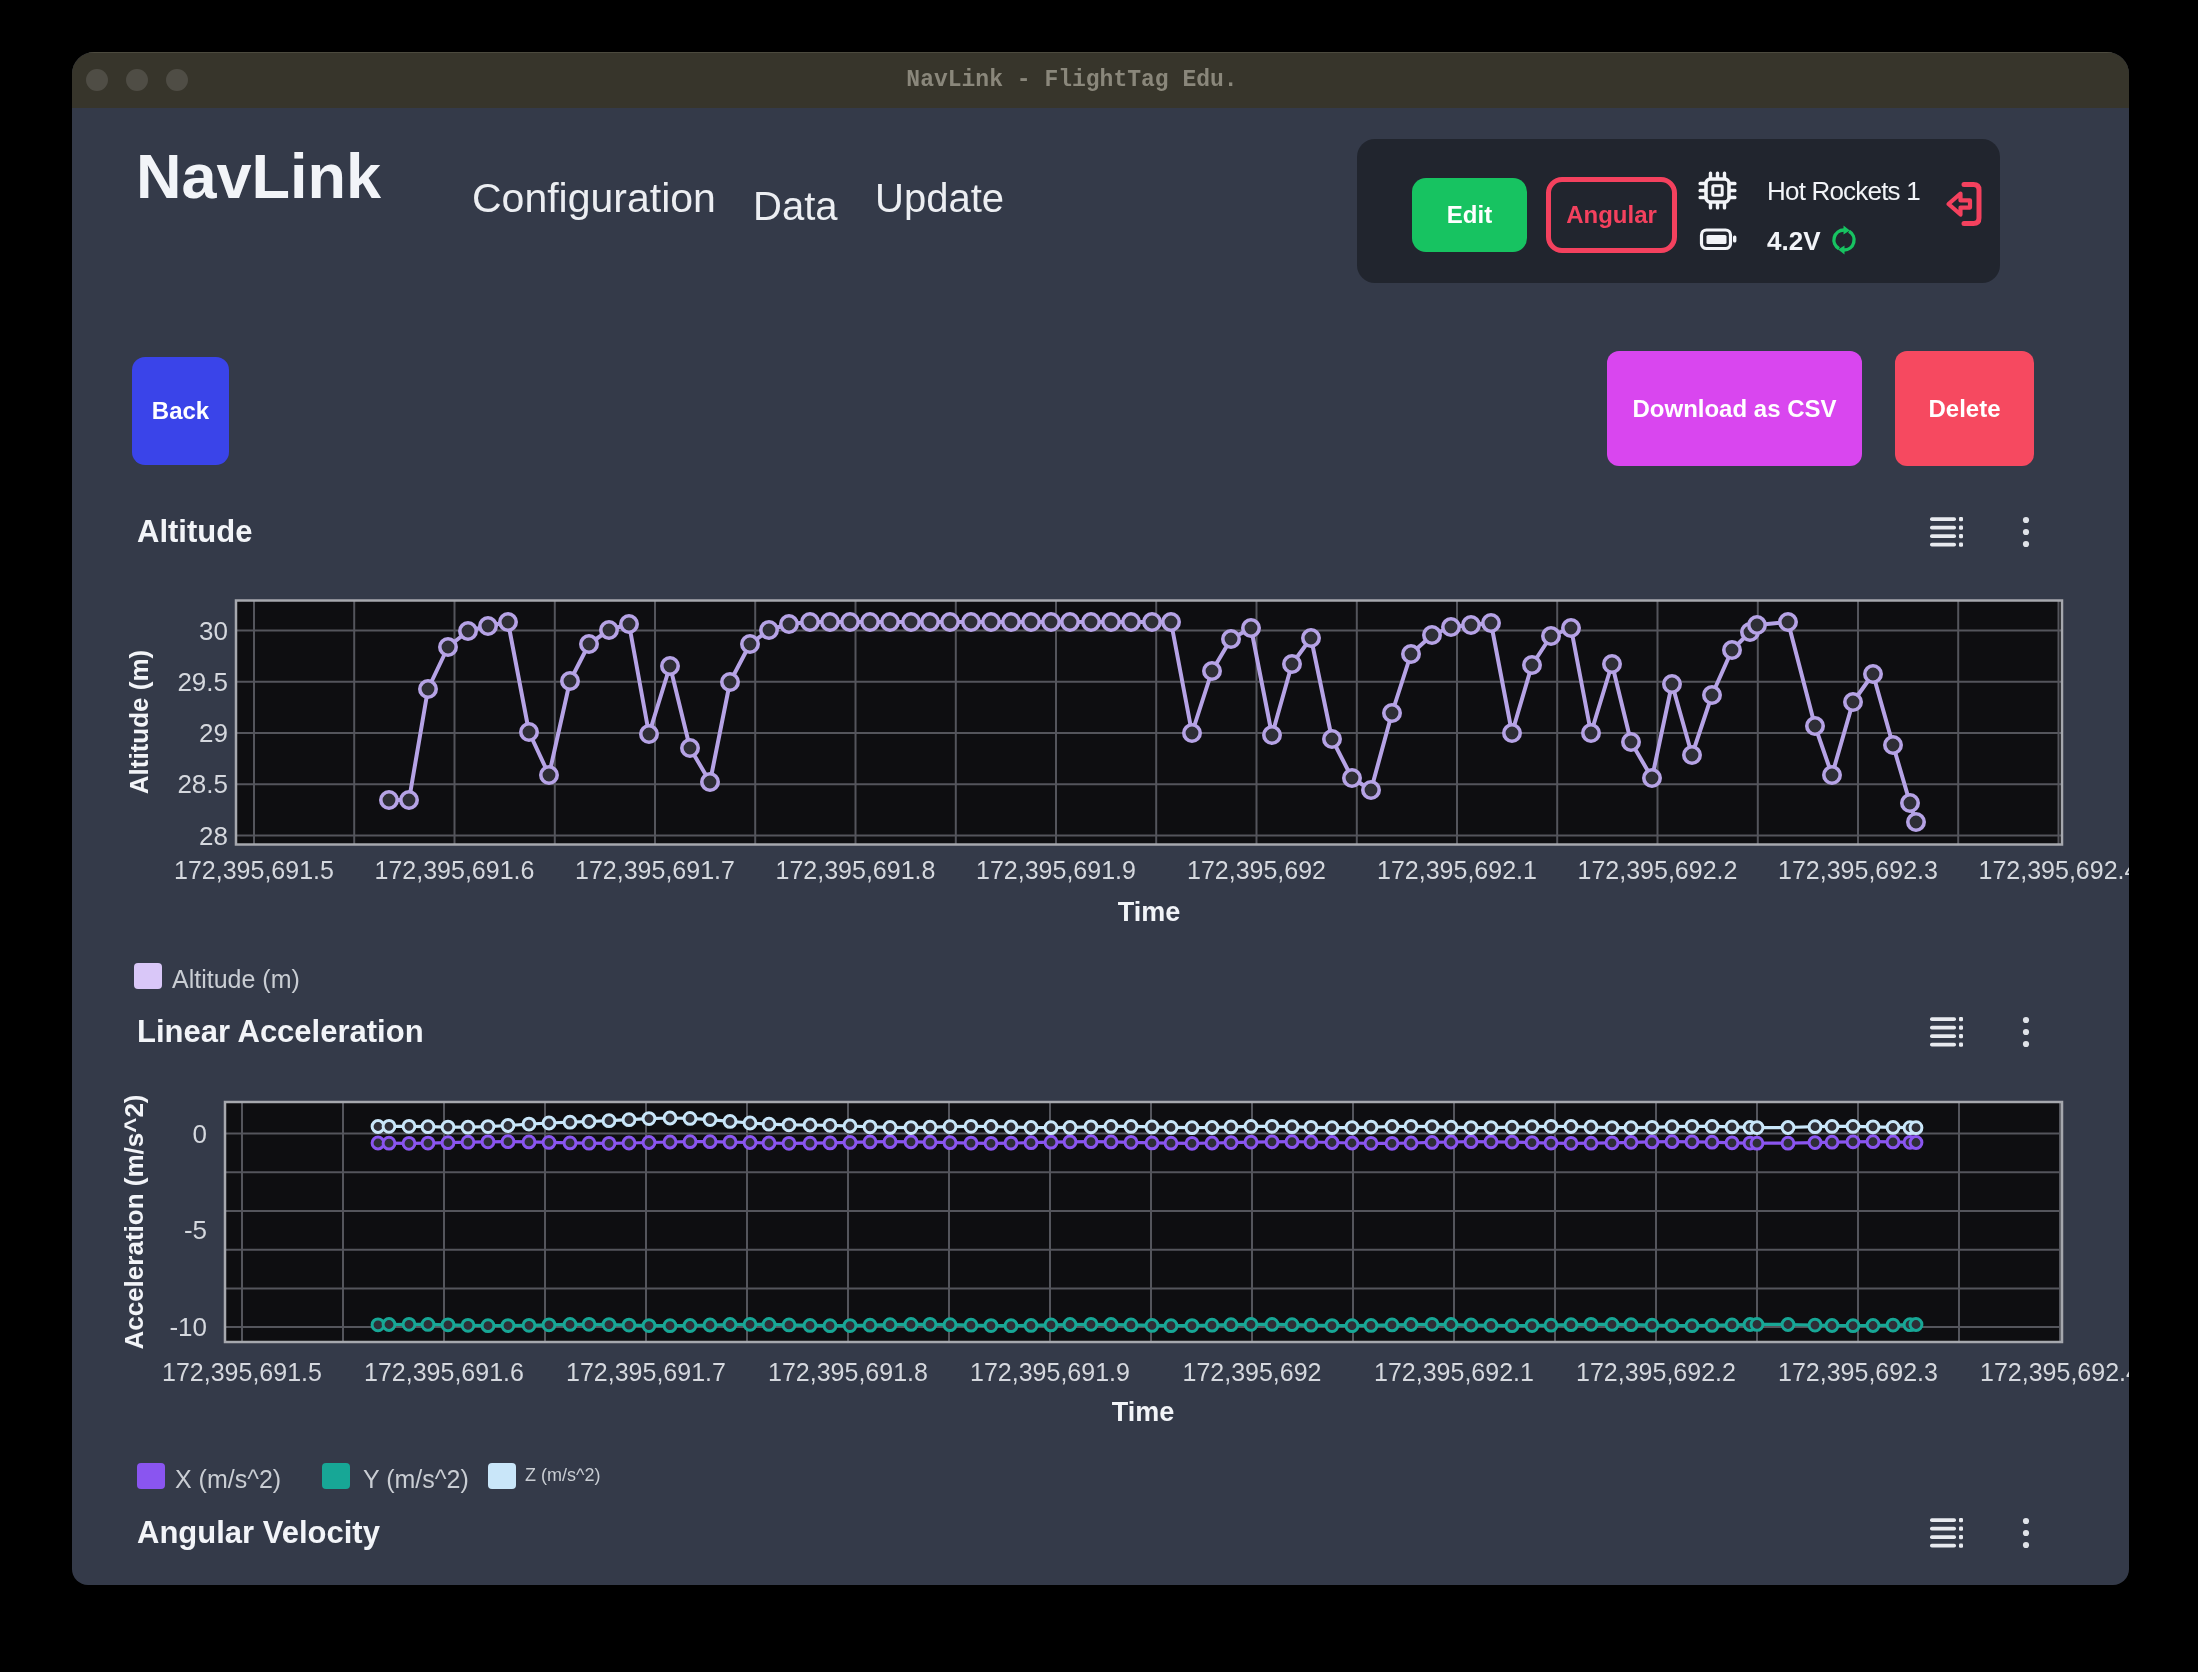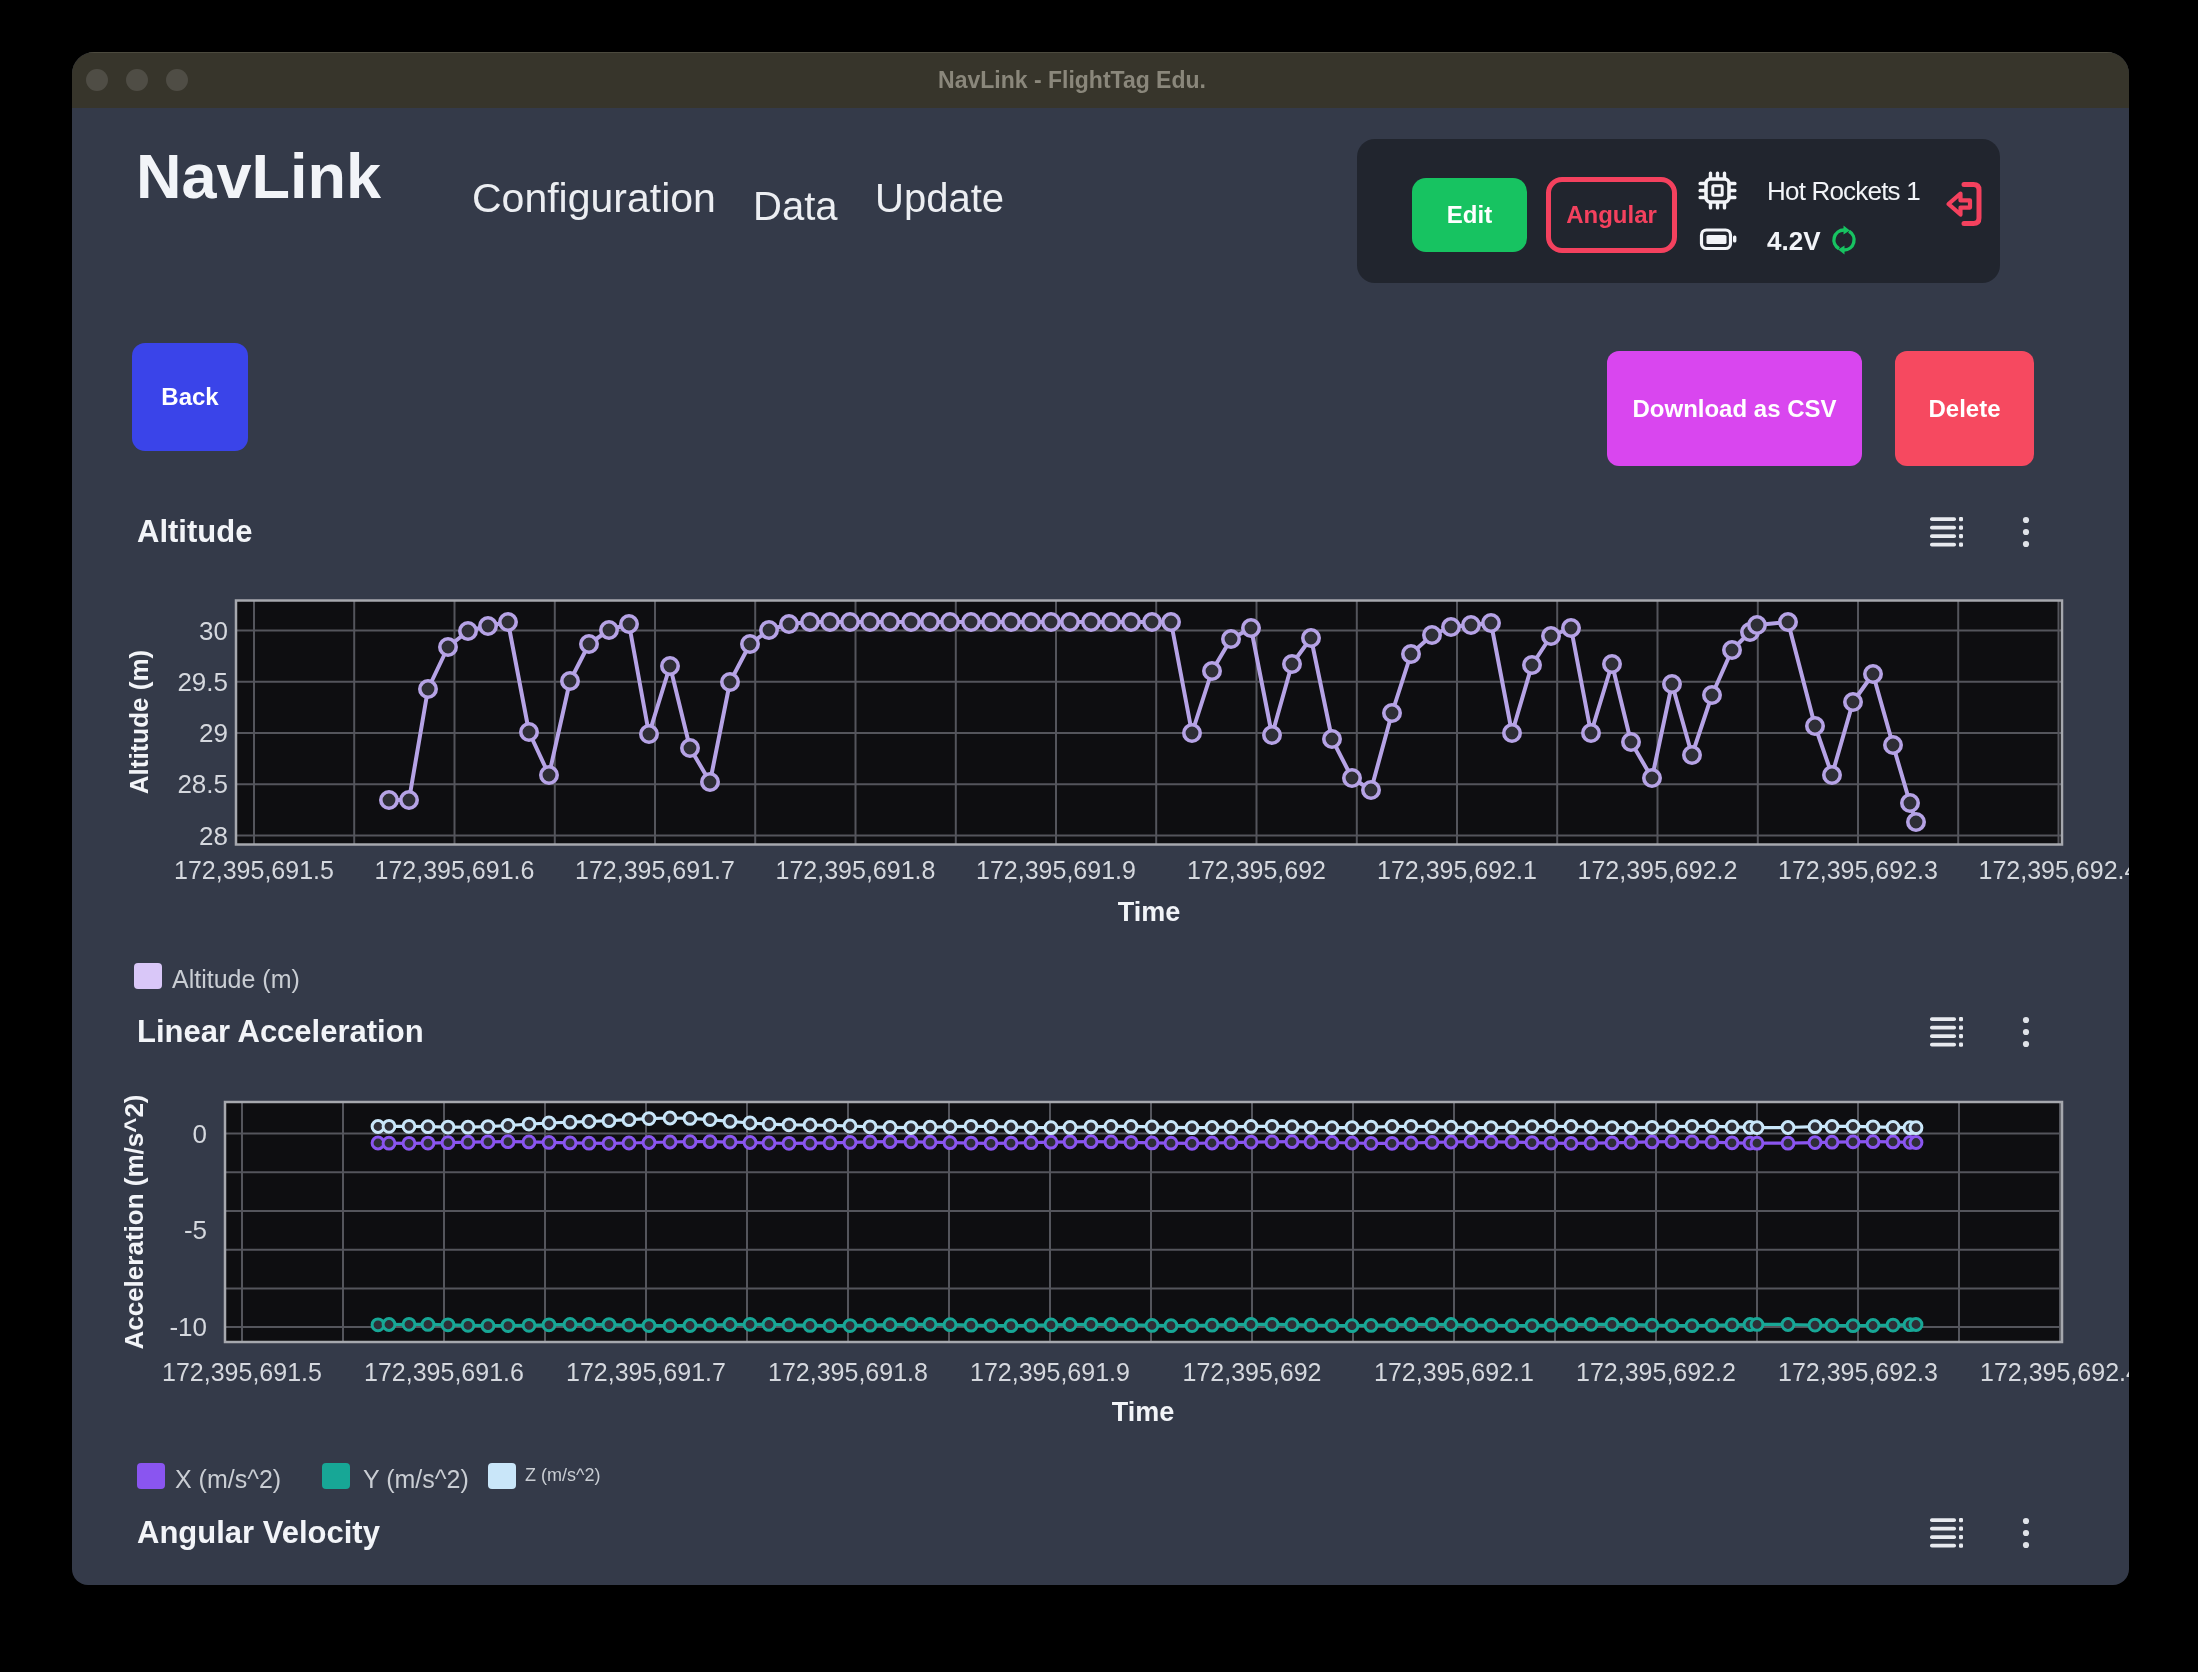--- a/index.html
+++ b/index.html
@@ -1,18 +1,18 @@
 <!DOCTYPE html>
 <html><head><meta charset="utf-8"><style>
 * { margin:0; padding:0; box-sizing:border-box; }
 html,body { width:2198px; height:1672px; background:#000; font-family:"Liberation Sans",sans-serif; }
 #win { position:absolute; left:72px; top:52px; width:2057px; height:1533px;
   background:#343a49; border-radius:22px 22px 16px 16px; overflow:hidden; }
 #tbar { position:absolute; left:0; top:0; width:100%; height:56px; background:#37352b;
-  box-shadow:inset 0 1px 0 #4c4a3e; }
+  box-shadow:inset 0 1px 0 #4c4a3e;font-family:Liberation Mono, monospace; }
 .light { position:absolute; top:17px; width:22px; height:22px; border-radius:50%; background:#4f4d45; }
 #ttext { position:absolute; top:0; left:0; width:2000px; height:56px; line-height:56px; text-align:center;
   color:#8a877b; font-size:23px; font-weight:bold; }
 .abs { position:absolute; }
 .btn { position:absolute; color:#fff; font-weight:bold; display:flex; align-items:center; justify-content:center; }
 #svgo { position:absolute; left:0; top:0; }
 </style></head><body>
 <div id="win">
   <div id="tbar">
     <div class="light" style="left:14px"></div>
@@ -25,21 +25,21 @@
   <div class="abs" style="left:400px; top:123px; font-size:41px; color:#eceef2;">Configuration</div>
   <div class="abs" style="left:681px; top:132px; font-size:40px; color:#eceef2;">Data</div>
   <div class="abs" style="left:803px; top:124px; font-size:40px; color:#eceef2;">Update</div>
 
   <div class="abs" style="left:1285px; top:87px; width:643px; height:144px; background:#21252e; border-radius:18px;"></div>
   <div class="btn" style="left:1340px; top:126px; width:115px; height:74px; background:#17c361; border-radius:14px; font-size:24px;">Edit</div>
   <div class="btn" style="left:1474px; top:125px; width:131px; height:76px; border:5px solid #f4415e; border-radius:16px; font-size:24px; color:#f4415e;">Angular</div>
   <div class="abs" style="left:1695px; top:124px; font-size:26px; font-weight:normal; letter-spacing:-0.8px; color:#f2f4f8;">Hot Rockets 1</div>
   <div class="abs" style="left:1695px; top:174px; font-size:26px; font-weight:bold; color:#f2f4f8;">4.2V</div>
 
-  <div class="btn" style="left:60px; top:291px; width:116px; height:108px; background:#3a44e9; border-radius:13px; font-size:24px;">Back</div>
+  <div class="btn" style="left:60px; top:305px; width:97px; height:108px; background:#3a44e9; border-radius:13px; font-size:24px;">Back</div>
   <div class="btn" style="left:1535px; top:299px; width:255px; height:115px; background:#d946ef; border-radius:12px; font-size:24px;">Download as CSV</div>
   <div class="btn" style="left:1823px; top:299px; width:139px; height:115px; background:#f64960; border-radius:12px; font-size:24px;">Delete</div>
 
   <div class="abs" style="left:65px; top:462px; font-size:31px; font-weight:bold; color:#f2f4f8;">Altitude</div>
   <div class="abs" style="left:65px; top:962px; font-size:31px; font-weight:bold; color:#f2f4f8;">Linear Acceleration</div>
   <div class="abs" style="left:65px; top:1463px; font-size:31px; font-weight:bold; color:#f2f4f8;">Angular Velocity</div>
 
   <div class="abs" style="left:62px; top:911px; width:28px; height:26px; border-radius:4px; background:#d9c7f8;"></div>
   <div class="abs" style="left:100px; top:913px; font-size:25px; color:#c9cdd3;">Altitude (m)</div>
 

